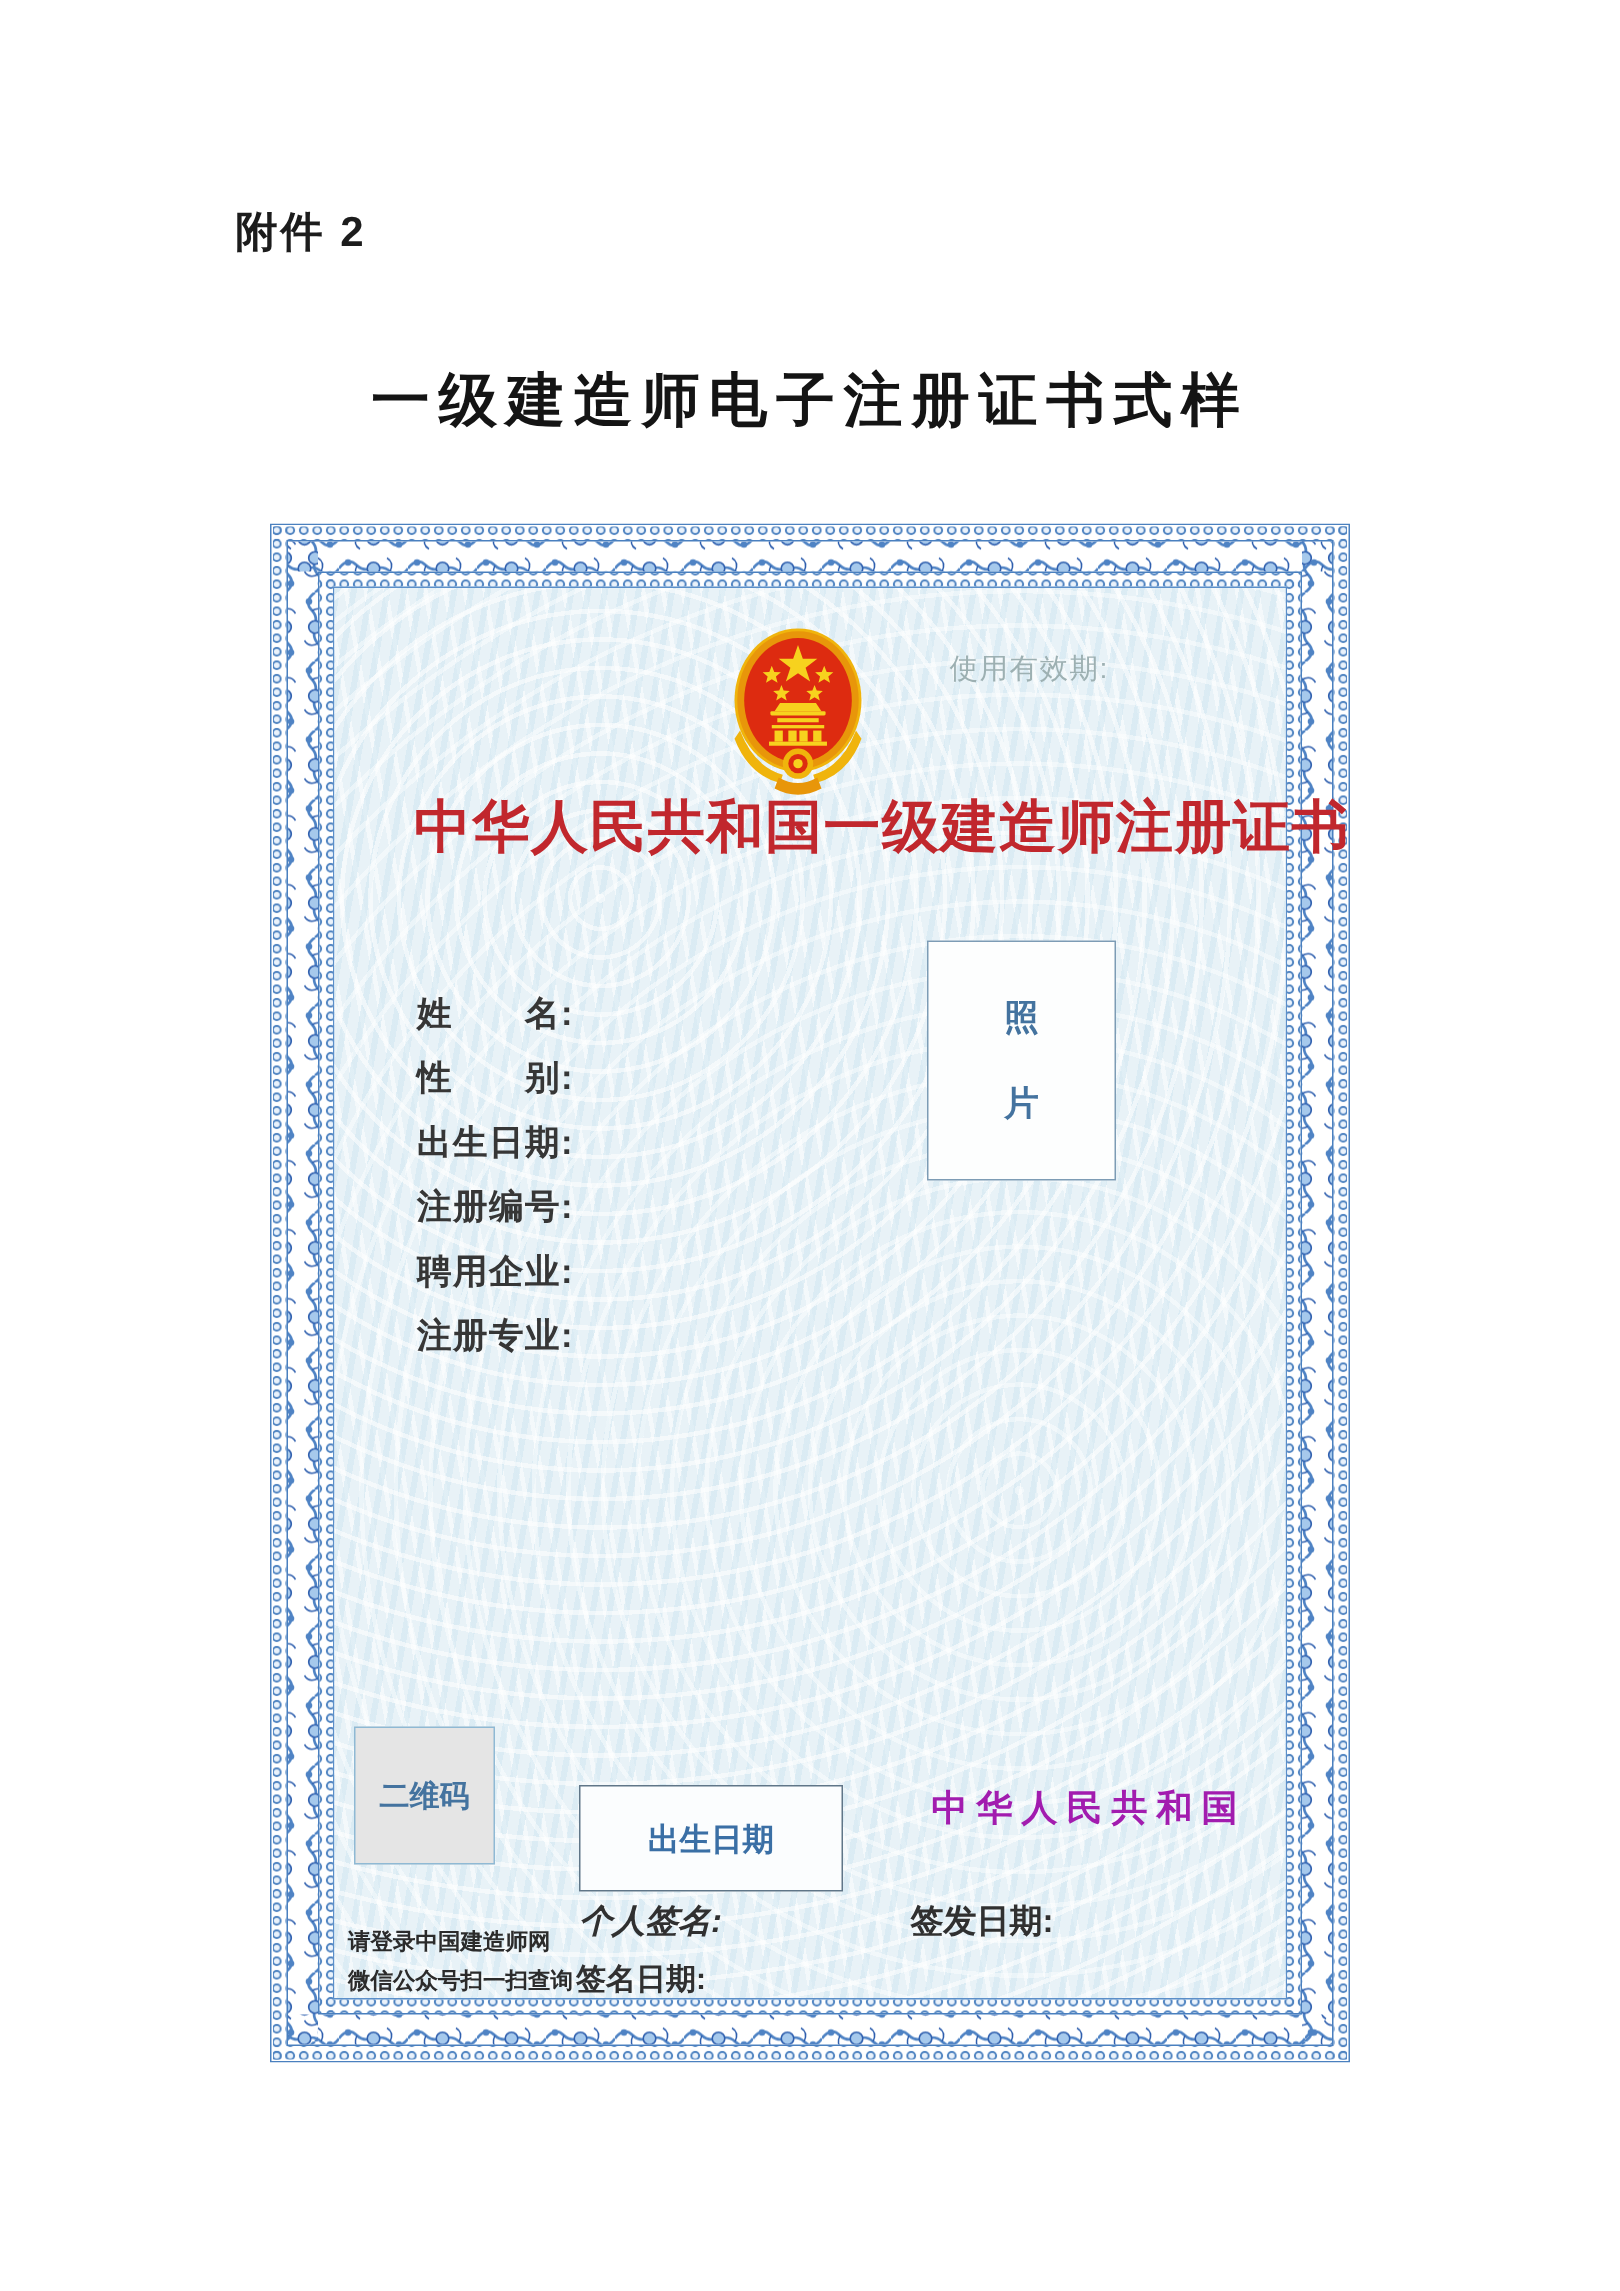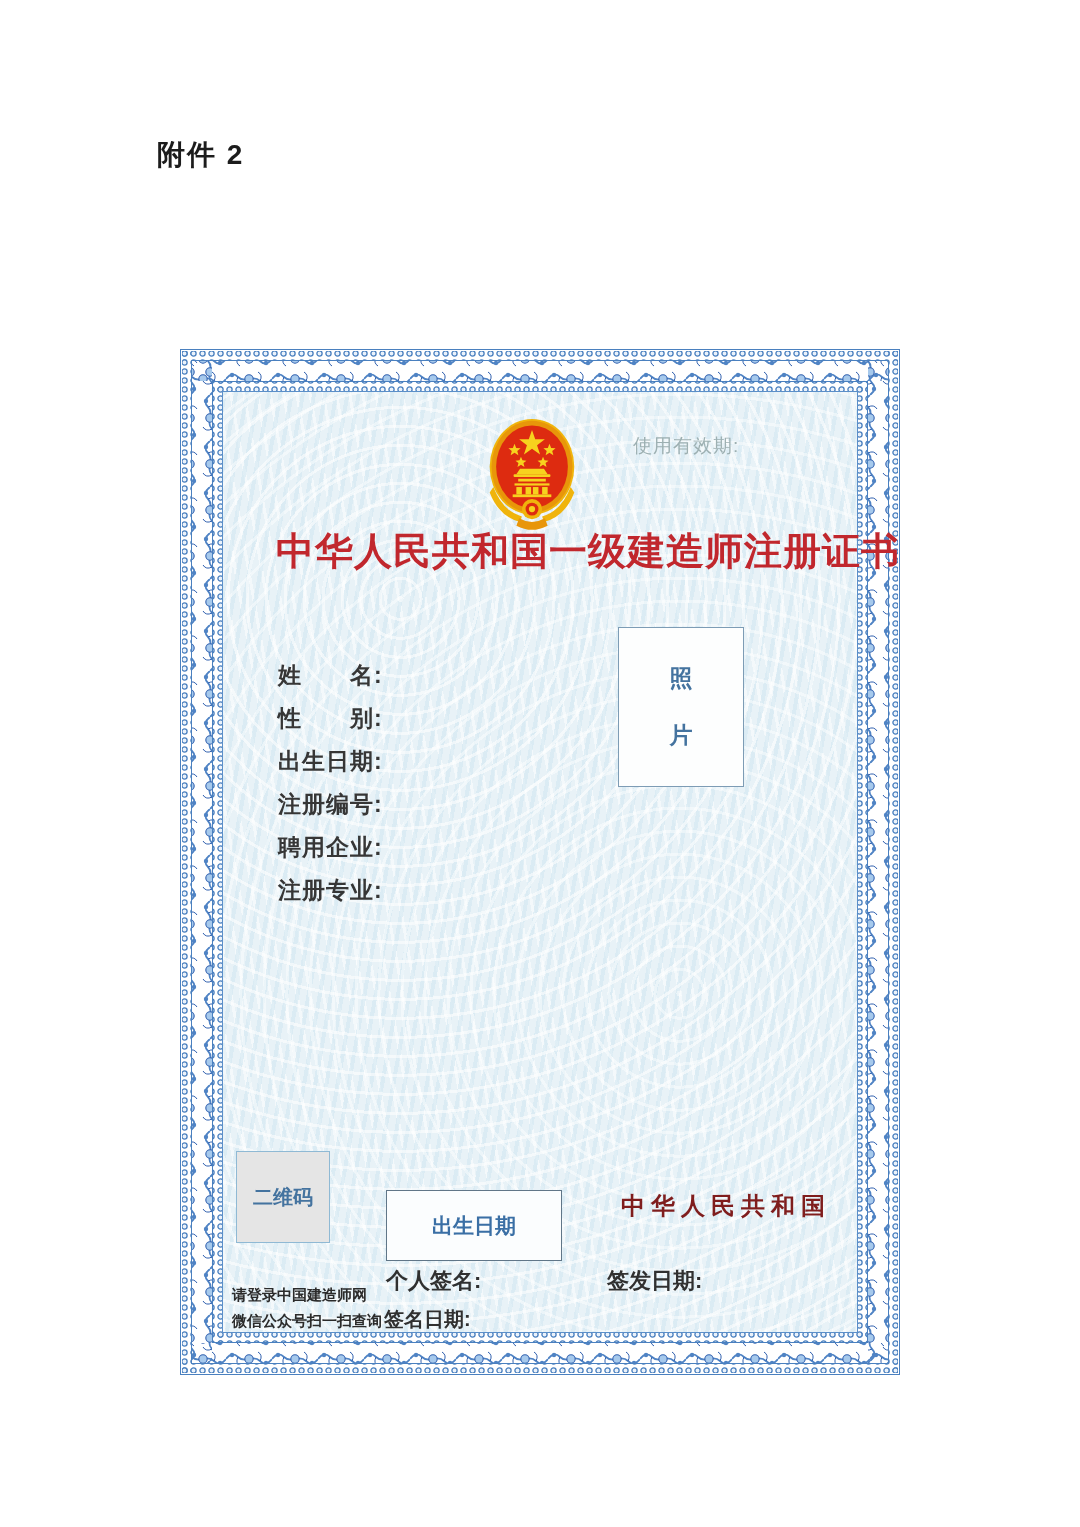--- a/index.html
+++ b/index.html
@@ -36,34 +36,35 @@
   .photo-box span{font-size:23px;color:#44739f;font-weight:600;}
 
   .qr-box{position:absolute;left:56px;top:802px;width:92px;height:90px;background:#e5e5e5;
     border:1px solid #8fb9d4;display:flex;align-items:center;justify-content:center;}
   .qr-box span{font-size:20px;color:#44739f;font-weight:600;}
   .qr-caption{position:absolute;left:52px;top:933px;font-size:15px;font-weight:600;color:#2b2b2b;line-height:26px;}
 
   .sig-box{position:absolute;left:206px;top:841px;width:174px;height:69px;background:#fbfdfe;
     border:1px solid #607688;display:flex;align-items:center;justify-content:center;}
   .sig-box span{font-size:21px;color:#3a6fa5;font-weight:600;}
-  .personal-sign-label{position:absolute;left:206px;top:917px;font-size:22px;font-weight:600;color:#303030;}
+  .personal-sign-label{position:absolute;left:206px;top:917px;font-size:22px;font-weight:600;color:#303030;font-style:italic;}
   .sign-date-label{position:absolute;left:204px;top:957px;font-size:20px;font-weight:600;color:#303030;}
 
-  .issuer{position:absolute;left:425px;top:838px;width:242px;text-align:center;color:#7f1d1d;font-weight:700;}
+  .issuer{position:absolute;left:425px;top:838px;width:242px;text-align:center;color:#a21caf;font-weight:700;}
   .issuer-line1{font-size:24px;letter-spacing:6px;line-height:37px;}
   .issuer-line2{font-size:24px;letter-spacing:2px;line-height:37px;}
   .issue-date-label{position:absolute;left:427px;top:917px;font-size:22px;font-weight:600;color:#303030;}
 </style>
 </head>
 <body>
 
 <div class="page">
 
   <div class="attachment-label">附件 2</div>
+  <div class="doc-title">一级建造师电子注册证书式样</div>
 
   <div class="certificate">
 
     <svg class="border-svg" viewBox="0 0 720 1026" xmlns="http://www.w3.org/2000/svg">
       <defs>
         <pattern id="beads" width="9" height="9" patternUnits="userSpaceOnUse">
           <circle cx="4.5" cy="4.5" r="2.6" fill="#eaf2fb" stroke="#4a80bf" stroke-width="1.3"></circle>
         </pattern>
         <pattern id="floralH" width="46" height="20" patternUnits="userSpaceOnUse">
           <path d="M0 10 Q6 2 12 8 Q16 12 23 10 Q30 8 34 12 Q40 18 46 10" fill="none" stroke="#4f83c4" stroke-width="1.8"></path>

